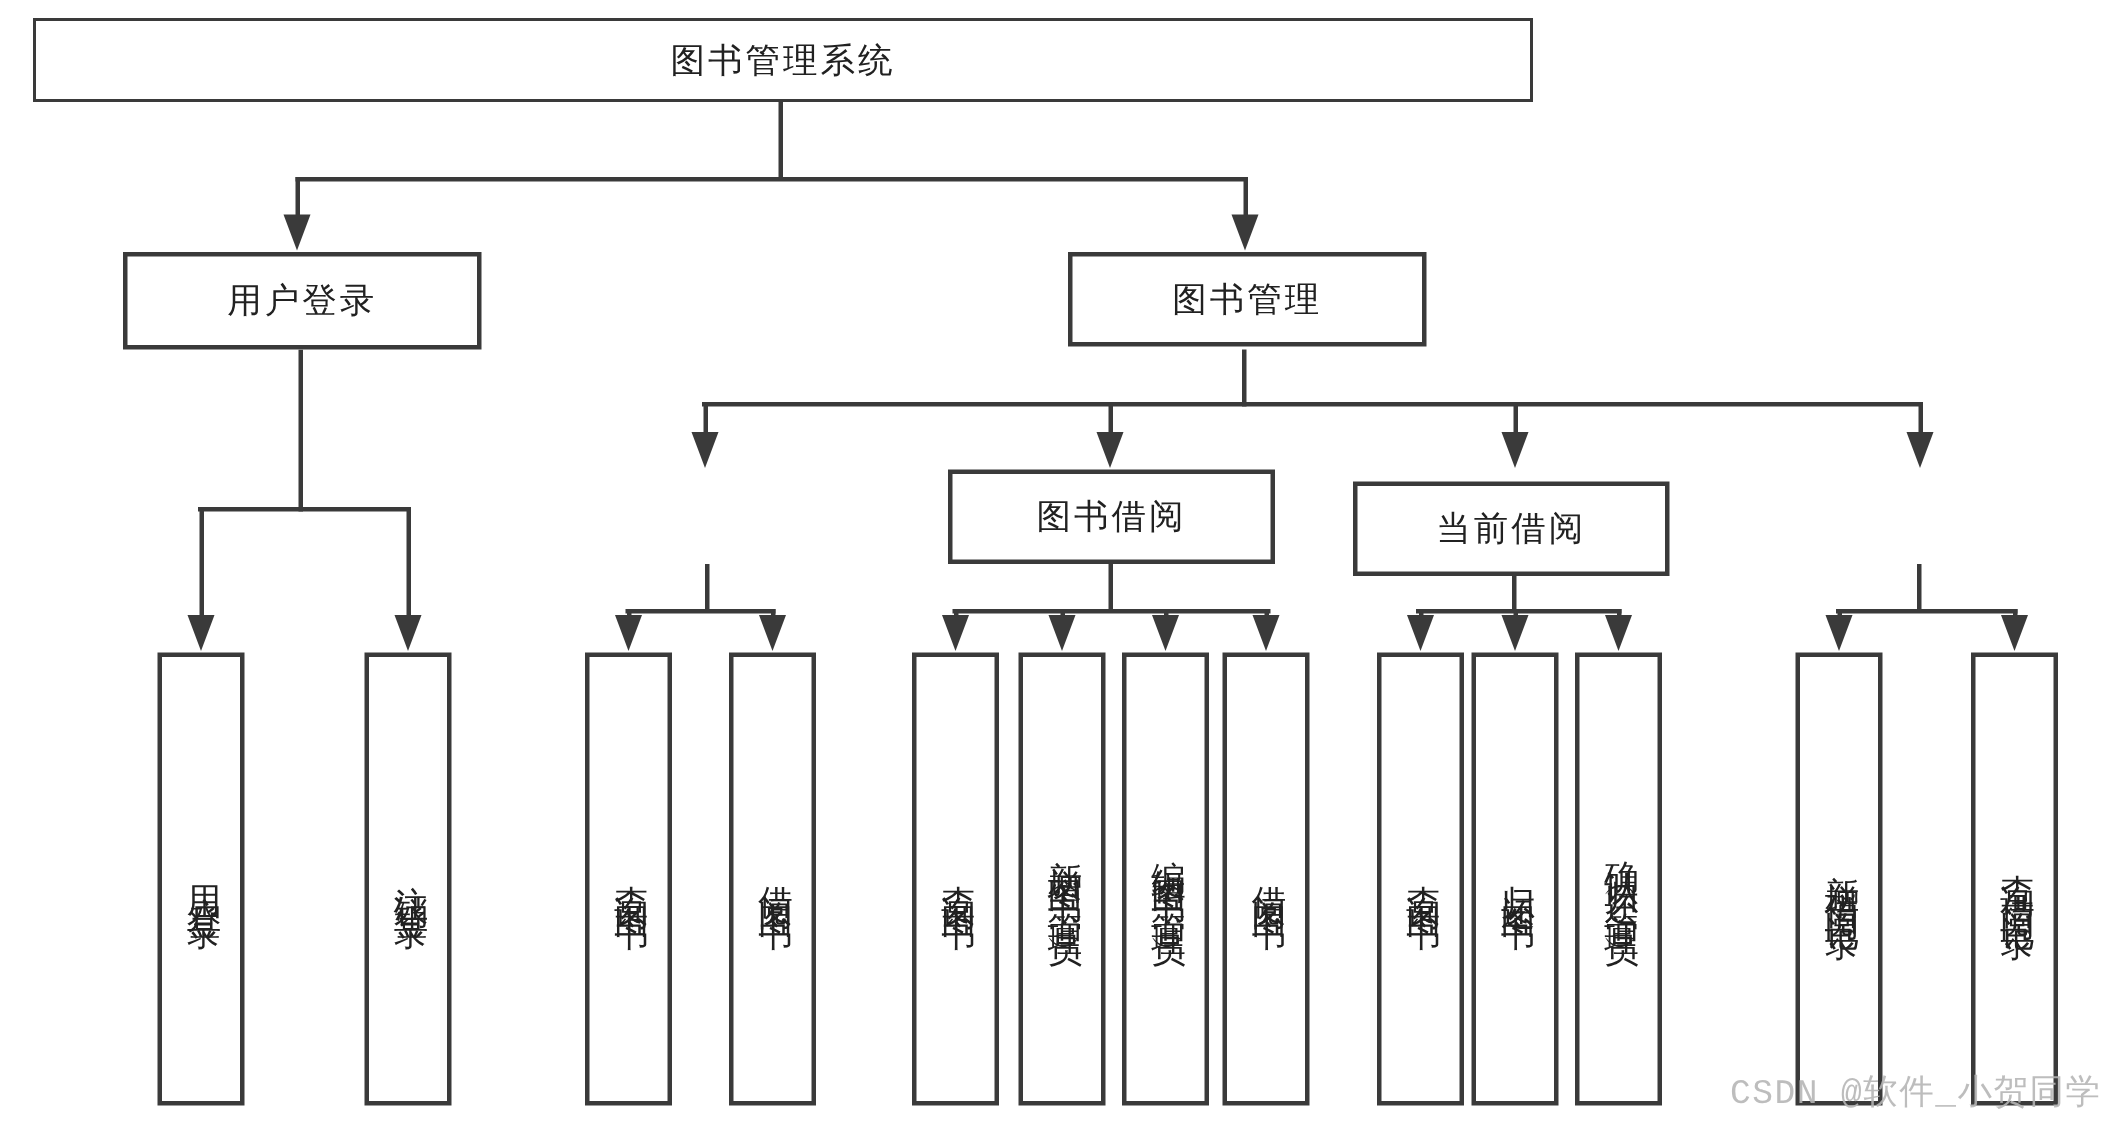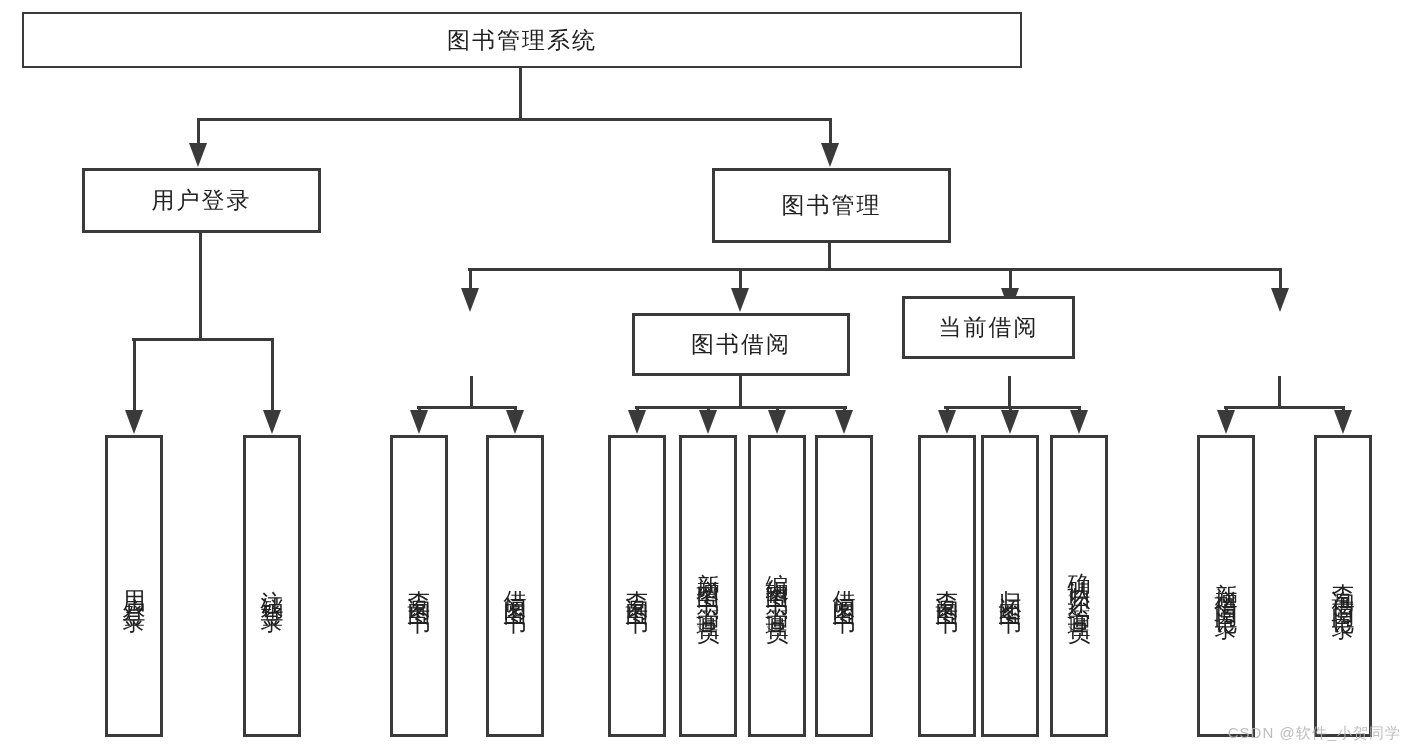--- a/index.html
+++ b/index.html
@@ -7,21 +7,21 @@
     --text:#212121;
     --bg:#ffffff;
     --wm:#b5b5b5;
   }
   html,body{margin:0;padding:0;background:var(--bg);}
   .canvas{
     position:relative;
     width:1405px;height:747px;
     background:var(--bg);
     overflow:hidden;
-    font-family:Liberation Sans, sans-serif;
+    font-family:Liberation Mono, monospace;
     color:var(--text);
   }
   .box{
     position:absolute;
     box-sizing:border-box;
     background:var(--bg);
     border:3px solid var(--line);
     display:flex;align-items:center;justify-content:center;
     font-size:23px;
     letter-spacing:2px;
@@ -41,21 +41,21 @@
   .hline{height:3px;}
   .arrowhead{
     position:absolute;width:0;height:0;z-index:1;
     border-left:9px solid transparent;
     border-right:9px solid transparent;
     border-top:24px solid var(--line);
   }
   .watermark{
     position:absolute;
     right:4px;bottom:4px;
-    font-size:15px;
+    font-size:23px;
     letter-spacing:1px;
     color:var(--wm);
     opacity:.88;
     z-index:5;
   }
 </style>
 </head>
 <body>
 
 <div class="canvas">
@@ -111,24 +111,24 @@
       <div class="arrowhead" style="left: 1070px; top: 410px;"></div>
       <div class="vline" style="left: 1225px; top: 406px; height: 12px;"></div>
       <div class="arrowhead" style="left: 1217px; top: 410px;"></div>
       <div class="vline" style="left: 1342px; top: 406px; height: 12px;"></div>
       <div class="arrowhead" style="left: 1334px; top: 410px;"></div>
     </div>
 
   <div class="box root" style="left:22px;top:12px;width:1000px;height:56px;">图书管理系统</div>
 
   <div class="box" style="left:82px;top:168px;width:239px;height:65px;">用户登录</div>
-  <div class="box" style="left:712px;top:168px;width:239px;height:75px;">图书管理</div>
+  <div class="box" style="left:712px;top:168px;width:239px;height:63px;">图书管理</div>
 
   <div class="box" style="left:632px;top:313px;width:218px;height:63px;">图书借阅</div>
-  <div class="box" style="left:902px;top:296px;width:173px;height:63px;">当前借阅</div>
+  <div class="box" style="left:902px;top:321px;width:211px;height:63px;">当前借阅</div>
 
   <div class="box leaf" style="left:105px;top:435px;width:58px;height:302px;">用户登录</div>
   <div class="box leaf" style="left:243px;top:435px;width:58px;height:302px;">注销登录</div>
 
   <div class="box leaf" style="left:390px;top:435px;width:58px;height:302px;">查询图书</div>
   <div class="box leaf" style="left:486px;top:435px;width:58px;height:302px;">借阅图书</div>
 
   <div class="box leaf" style="left:608px;top:435px;width:58px;height:302px;">查询图书</div>
   <div class="box leaf" style="left:679px;top:435px;width:58px;height:302px;">新增图书（管理员）</div>
   <div class="box leaf" style="left:748px;top:435px;width:58px;height:302px;">编辑图书（管理员）</div>

